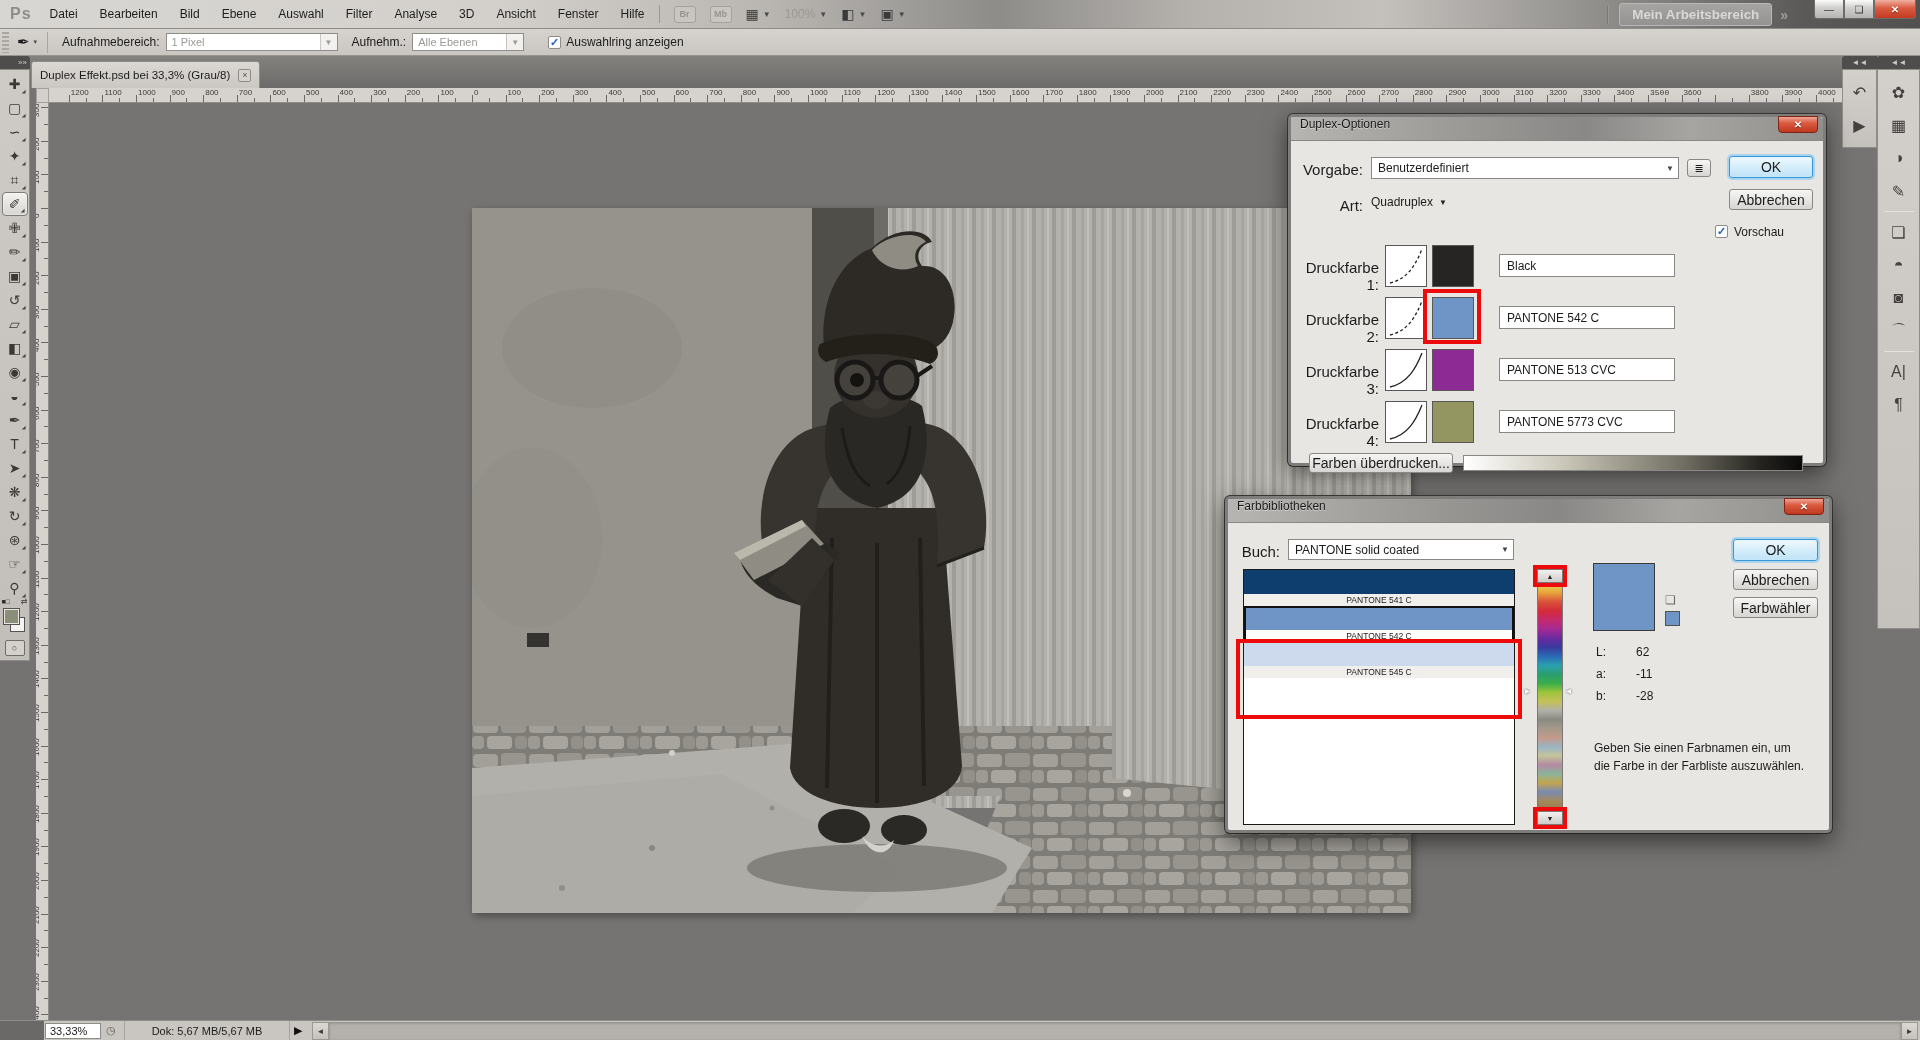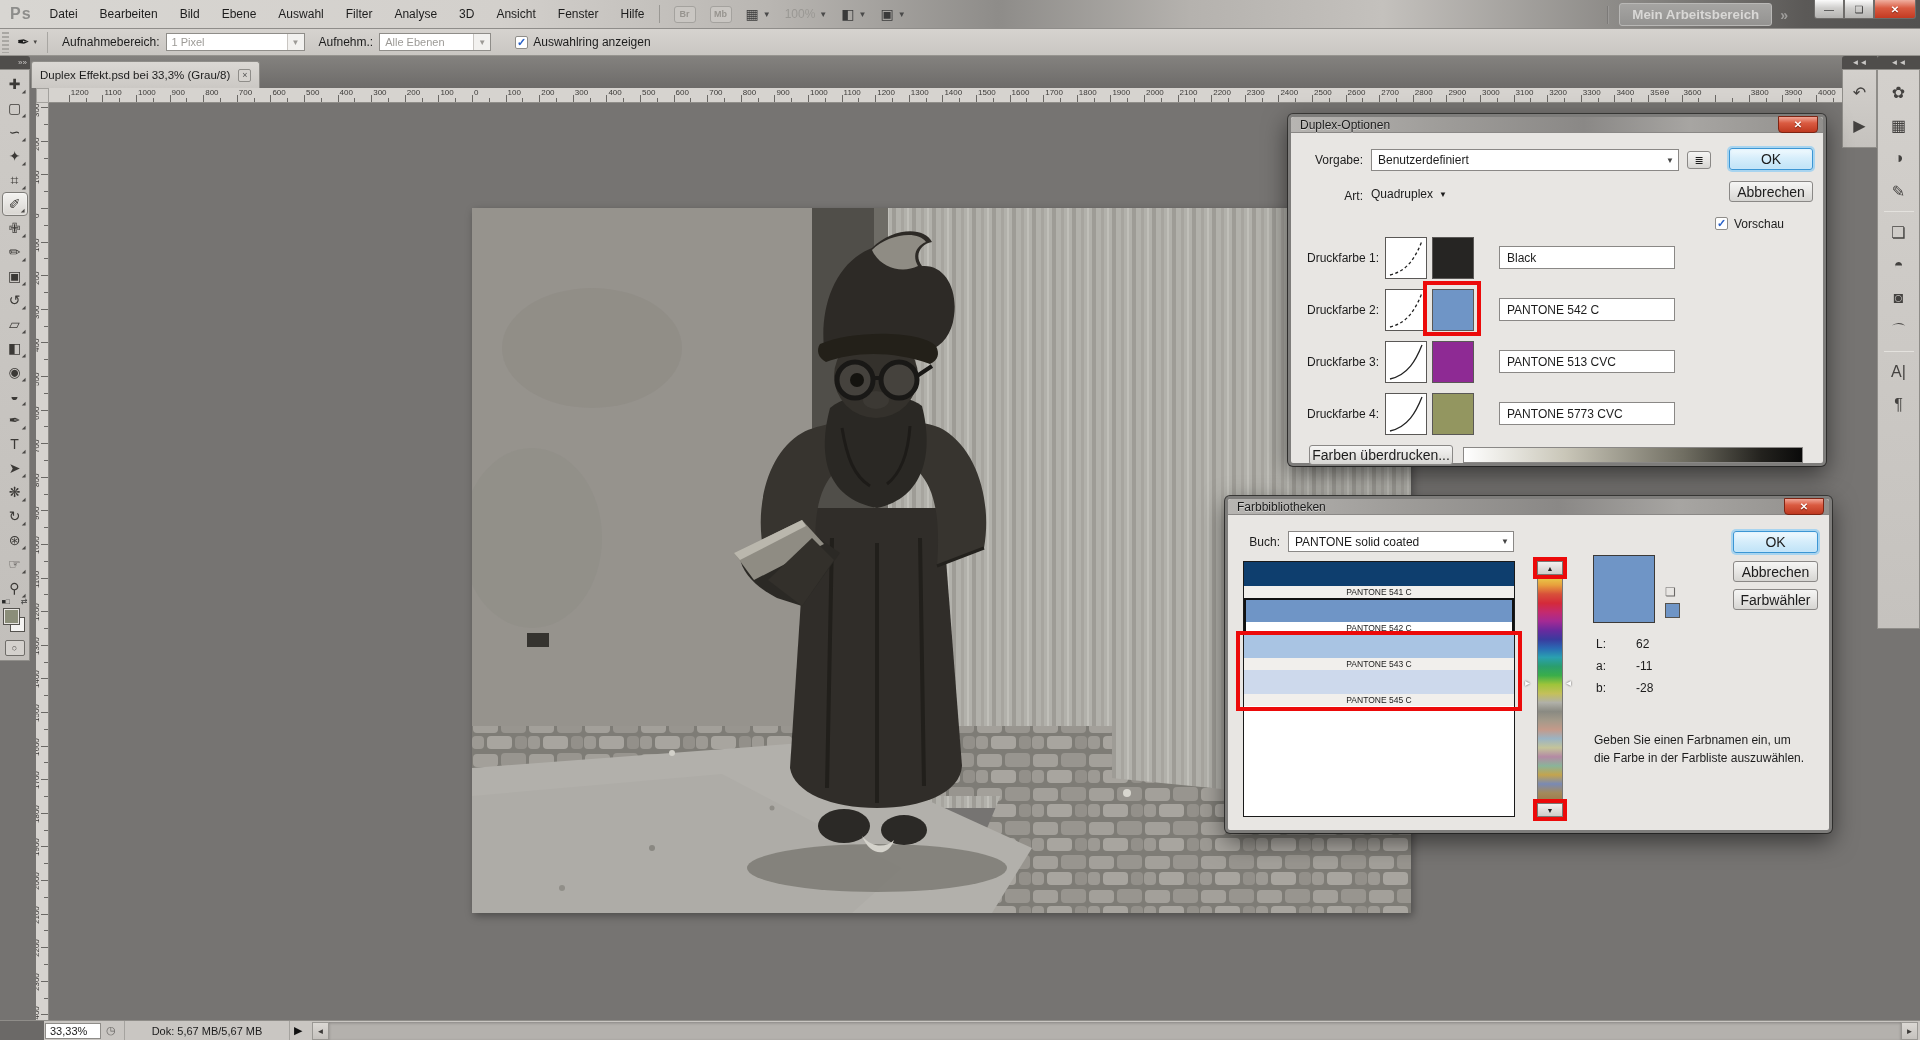--- a/index.html
+++ b/index.html
@@ -33,21 +33,21 @@
     border-radius:0 0 3px 0; text-shadow:0 1px 1px #7a1d0d; }
 
   
   .optionsbar { position:absolute; left:0; top:29px; width:1920px; height:27px;
     background:linear-gradient(#d6d3cf,#c9c6c2); border-bottom:1px solid #96948f; display:flex; align-items:center; }
   .grip { width:7px; height:21px; margin:0 4px 0 2px;
     background-image:repeating-linear-gradient(to bottom,#a9a7a3 0 2px,transparent 2px 4px); }
   .tool-preset { display:flex; align-items:center; gap:4px; padding:0 10px 0 4px; border-right:1px solid #a8a6a2; height:21px; }
   .tool-preset .glyph { font-size:15px; transform:rotate(0deg); }
   .opt-label { margin:0 6px 0 14px; }
-  .opt-select { background:#fff; border:1px solid #8f8d89; height:18px; display:flex; align-items:center; width:139px; }
+  .opt-select { background:#fff; border:1px solid #8f8d89; height:18px; display:flex; align-items:center; width:172px; }
   .opt-select.narrow { width:112px; }
   .opt-select .val { flex:1; padding-left:5px; color:#9c9a96; font-size:11px; }
   .opt-select .dd { width:17px; height:100%; border-left:1px solid #c9c6c2; color:#9c9a96; font-size:8px;
     display:flex; align-items:center; justify-content:center; background:#f2f1ef; }
   .checkbox { width:13px; height:13px; background:#fff; border:1px solid #8f8d89; border-radius:2px;
     color:#2a62c8; font-size:11px; line-height:11px; text-align:center; font-weight:bold; }
   .optionsbar .checkbox { margin:0 5px 0 24px; }
 
   
   .tabbar { position:absolute; left:0; top:56px; width:1920px; height:32px;
@@ -98,37 +98,37 @@
   .dock-outer { right:0; width:43px; }
   .dock-header { height:13px; background:#4f4d4b; color:#c9c7c5; font-size:8px; text-align:center; line-height:13px; border-radius:3px 0 0 0; }
   .dock-body { background:linear-gradient(#d3d0cc,#c5c2be); border:1px solid #8f8d89; padding:4px 0; }
   .dock-icon { width:30px; height:30px; margin:3px auto; border:1px solid transparent; border-radius:3px;
     display:flex; align-items:center; justify-content:center; font-size:16px; color:#444240; }
   .dock-sep { width:30px; height:1px; background:#a5a39f; margin:5px auto; border-bottom:1px solid #e4e2de; }
 
   
   .dialog { position:absolute; border:3px solid rgba(120,119,117,.95); border-radius:5px;
     box-shadow:0 8px 24px rgba(0,0,0,.55), 0 0 0 1px #3f3e3c; background:#e8e6e3; z-index:10; }
-  .dlg-title { height:16px; background:linear-gradient(to right,#b7b5b2 0%,#9d9b98 30%,#8a8886 55%,#a7a5a2 75%,#918f8c 100%);
-    border-bottom:1px solid #8a8886; border-radius:3px 3px 0 0; display:flex; align-items:flex-end; padding-left:9px;
+  .dlg-title { height:24px; background:linear-gradient(to right,#b7b5b2 0%,#9d9b98 30%,#8a8886 55%,#a7a5a2 75%,#918f8c 100%);
+    border-bottom:1px solid #8a8886; border-radius:3px 3px 0 0; display:flex; align-items:flex-start; padding-left:9px;
     font-size:12px; color:#1a1a1a; text-shadow:0 1px 0 rgba(255,255,255,.45); position:relative; }
   .dlg-close { position:absolute; right:5px; top:-1px; width:40px; height:17px;
     background:linear-gradient(#f0a595,#da5b41 40%,#bf3920); border:1px solid #7e2413; border-radius:0 0 4px 4px;
     color:#fff; font-size:10px; font-weight:bold; display:flex; align-items:center; justify-content:center; text-shadow:0 1px 1px #6e1a0a; }
   .dlg-body { position:relative; width:100%; height:calc(100% - 24px); }
 
   .btn { background:linear-gradient(#f5f5f4,#e9e8e6 45%,#d6d5d2); border:1px solid #8a8886; border-radius:3px;
     font-size:14px; color:#1c1c1c; display:flex; align-items:center; justify-content:center; position:absolute; }
   .btn.default { border-color:#3c96d4; box-shadow:0 0 0 2px #a8d4ef, inset 0 0 3px #cfeafc; background:linear-gradient(#f2fafe,#d7eefb 45%,#bfe3f7); }
 
   .select { background:#fff; border:1px solid #8a8886; display:flex; align-items:center; position:absolute; }
   .select .val { flex:1; padding-left:6px; font-size:12px; }
   .select .dd { width:16px; font-size:8px; color:#444; display:flex; align-items:center; justify-content:center; }
 
-  .dlg-label { position:absolute; font-size:12px; text-align:right; }
+  .dlg-label { position:absolute; font-size:15px; text-align:right; }
 
   
   .curvebox { position:absolute; width:42px; height:42px; background:#fff; border:1px solid #5a5856; }
   .inkswatch { position:absolute; width:42px; height:42px; border:1px solid #5a5856; }
   .inkname { position:absolute; width:176px; height:23px; background:#fff; border:1px solid #8a8886;
     font-size:12px; display:flex; align-items:center; padding-left:7px; }
   .gradbar { position:absolute; height:16px; border:1px solid #8a8886;
     background:linear-gradient(to right,#ffffff,#c9c6b8 30%,#706e62 65%,#23221e 88%,#0a0a0a); }
 
   
@@ -789,24 +789,20 @@
     <div class="pantone-list" style="left:15px; top:46px; width:272px; height:256px;">
         <div class="pan-row">
           <div class="pan-band" style="background: rgb(14, 62, 110);"></div>
           <div class="pan-name">PANTONE 541 C</div>
         </div>
         <div class="pan-row selected">
           <div class="pan-band" style="background: rgb(111, 149, 198);"></div>
           <div class="pan-name">PANTONE 542 C</div>
         </div>
         <div class="pan-row">
-          <div class="pan-band" style="background: rgb(169, 196, 227);"></div>
-          <div class="pan-name">PANTONE 543 C</div>
-        </div>
-        <div class="pan-row">
           <div class="pan-band" style="background: rgb(205, 217, 236);"></div>
           <div class="pan-name">PANTONE 545 C</div>
         </div>
       </div>
 
     <div class="hue-btn" style="left:309px; top:46px;">▲</div>
     <div class="hue-strip" id="huestrip" style="left: 309px; top: 60px; height: 228px; background: linear-gradient(rgb(232, 212, 77), rgb(232, 160, 60), rgb(216, 80, 58), rgb(212, 42, 58), rgb(196, 42, 110), rgb(164, 42, 148), rgb(106, 42, 158), rgb(58, 58, 158), rgb(42, 106, 180), rgb(42, 160, 176), rgb(42, 158, 110), rgb(58, 174, 74), rgb(158, 196, 58), rgb(196, 192, 90), rgb(176, 176, 168), rgb(138, 138, 130), rgb(164, 154, 138), rgb(196, 154, 138), rgb(154, 180, 196), rgb(196, 196, 154), rgb(180, 138, 164), rgb(138, 180, 154), rgb(196, 164, 77), rgb(122, 138, 180), rgb(164, 138, 90), rgb(154, 122, 77));"></div>
     <div class="hue-btn" style="left:309px; top:288px;">▼</div>
     <span class="hue-marker" style="left:297px; top:162px;">▸</span>
     <span class="hue-marker" style="left:338px; top:162px;">◂</span>

